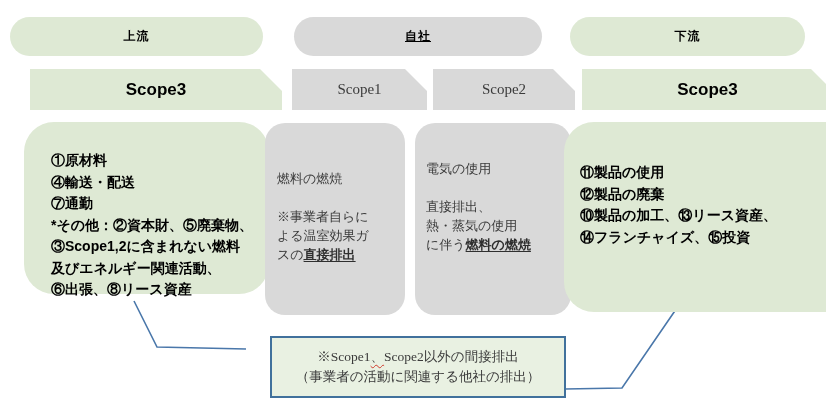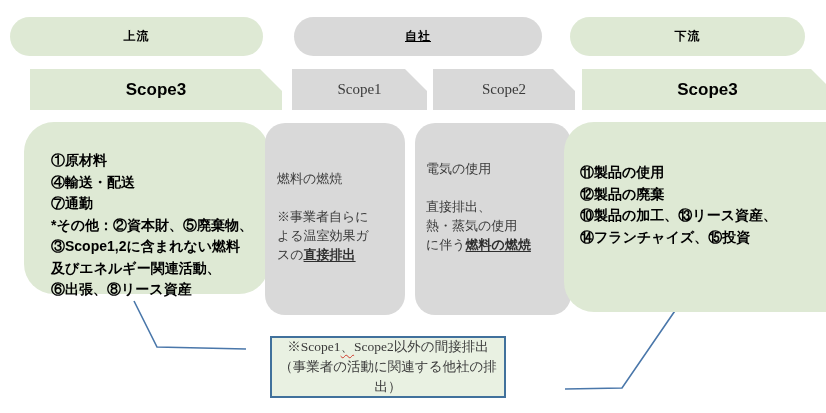--- a/index.html
+++ b/index.html
@@ -44,21 +44,21 @@
   .graybox{
     position:absolute;top:123px;height:192px;border-radius:20px;
     font-size:13px;line-height:19px;color:#3b3b3b;box-sizing:border-box;
   }
   .box-scope1{left:265px;width:140px;padding:46px 4px 0 12px;}
   .box-scope2{left:415px;width:156px;padding:36px 4px 5px 11px;}
   .gap-line{height:19px;}
   .emph{font-weight:bold;text-decoration:underline;text-underline-offset:2px;color:#2f2f2f;}
   
   .note-box{
-    position:absolute;left:270px;top:336px;width:236px;height:62px;
+    position:absolute;left:270px;top:336px;width:296px;height:62px;
     background:#e9f1e2;border:2px solid #41719c;box-sizing:border-box;
     display:flex;flex-direction:column;align-items:center;justify-content:center;
     font-size:13.5px;line-height:20px;color:#3a3a3a;text-align:center;
   }
   .squiggle{
     text-decoration-line:underline;text-decoration-style:wavy;
     text-decoration-color:#d03a2b;text-decoration-thickness:1px;text-underline-offset:3px;
   }
 </style>
 </head>

